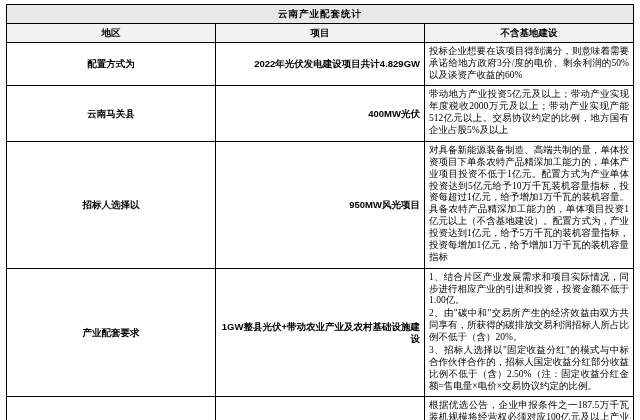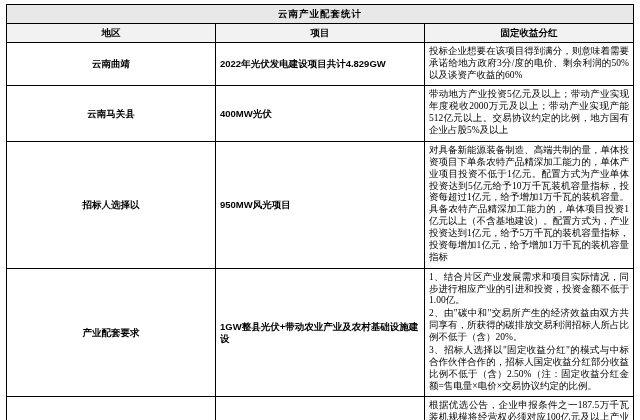--- a/index.html
+++ b/index.html
@@ -46,21 +46,21 @@
     text-align: center;
     font-weight: bold;
     font-size: 10.5px;
     padding: 4px 4px;
     margin-top: 48px;
   }
   .col-region { width: 74px; }
   .col-project { width: 120px; }
   .col-req { width: auto; }
   .cell-center {
-    text-align: left;
+    text-align: right;
     font-weight: bold;
     font-size: 10px;
   }
   .cell-region {
     text-align: center;
     font-weight: bold;
     font-size: 10.5px;
   }
   .cell-body {
     text-align: justify;
@@ -77,25 +77,25 @@
 
 <div class="doc">
   <table class="matrix">
     <tbody>
         <tr class="title-row">
       <td colspan="3">云南产业配套统计</td>
     </tr>
     <tr class="head-row">
       <td class="col-region">地区</td>
       <td class="col-project">项目</td>
-      <td class="col-req">固定收益分红</td>
+      <td class="col-req">不含基地建设</td>
     </tr>
 
     <tr>
-      <td class="cell-region">云南曲靖</td>
+      <td class="cell-region">配置方式为</td>
       <td class="cell-center">2022年光伏发电建设项目共计4.829GW</td>
       <td class="cell-body">
         <p>投标企业想要在该项目得到满分，则意味着需要承诺给地方政府3分/度的电价、剩余利润的50%以及谈资产收益的60%</p>
       </td>
     </tr>
 
     <tr>
       <td class="cell-region">云南马关县</td>
       <td class="cell-center">400MW光伏</td>
       <td class="cell-body">

